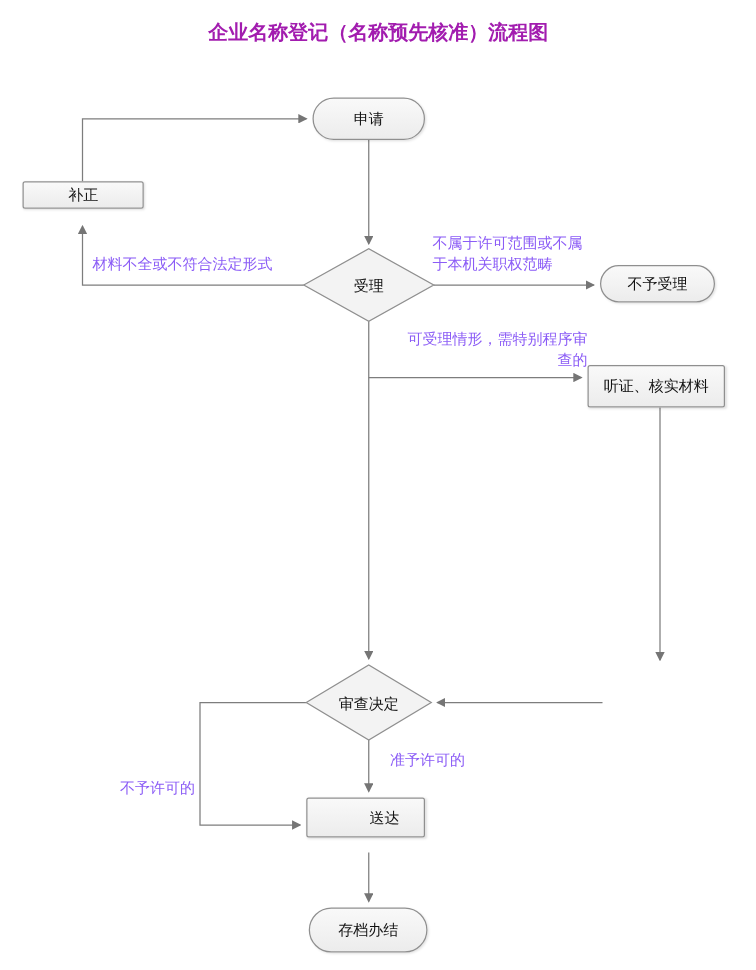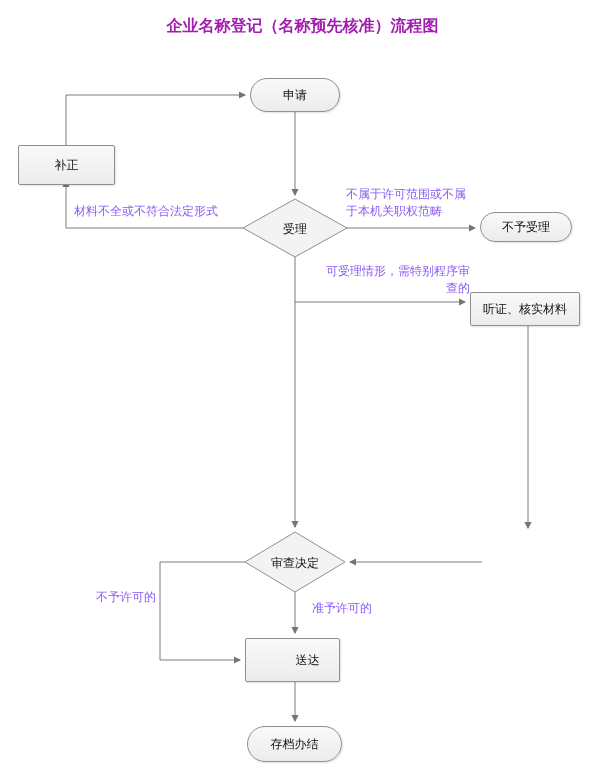--- a/index.html
+++ b/index.html
@@ -87,44 +87,44 @@
       <path d="M295,682 L295,721" marker-end="url(#arrow)"></path>
     </g>
     <g fill="#f3f3f3" stroke="#8f8f8f" stroke-width="1">
       <polygon points="243,228 295,199 347,228 295,257"></polygon>
       <polygon points="245,562 295,532 345,562 295,592"></polygon>
     </g>
   </svg>
 
   <div class="node stadium" style="left:250px; top:78px; width:90px; height:34px;">申请</div>
 
-  <div class="node rect" style="left:18px; top:145px; width:97px; height:40px;">补正</div>
+  <div class="node rect" style="left:18px; top:145px; width:97px; height:22px;">补正</div>
 
   <div class="node stadium" style="left:480px; top:212px; width:92px; height:30px; border-radius:15px;">不予受理</div>
 
   <div class="node rect" style="left:470px; top:292px; width:110px; height:34px;">听证、核实材料</div>
 
 
-  <div class="node rect" style="left:245px; top:638px; width:95px; height:44px;padding-left:30px;">送达</div>
+  <div class="node rect" style="left:245px; top:638px; width:95px; height:32px;padding-left:30px;">送达</div>
 
   <div class="node stadium" style="left:247px; top:726px; width:95px; height:36px; border-radius:18px;font-family:Liberation Serif, serif;">存档办结</div>
 
   <div class="dlabel" style="left:245px; top:221px; width:100px;">受理</div>
 
   <div class="dlabel" style="left:245px; top:555px; width:100px;">审查决定</div>
 
   <div class="elabel" style="left:74px; top:203px;">材料不全或不符合法定形式</div>
 
   <div class="elabel wrap" style="left:346px; top:186px; width:134px;">
     <span style="display:block;">不属于许可范围或不属</span>
     <span style="display:block;">于本机关职权范畴</span>
   </div>
 
   <div class="elabel wrap" style="left:318px; top:263px; width:152px; text-align:right;">
     <span style="display:block;">可受理情形，需特别程序审</span>
     <span style="display:block;">查的</span>
   </div>
 
-  <div class="elabel" style="left:96px; top:589px;font-family:Liberation Serif, serif;">不予许可的</div>
+  <div class="elabel" style="left:96px; top:622px;font-family:Liberation Serif, serif;">不予许可的</div>
 
   <div class="elabel" style="left:312px; top:600px;">准予许可的</div>
 
 </div>
 
 </body></html>

